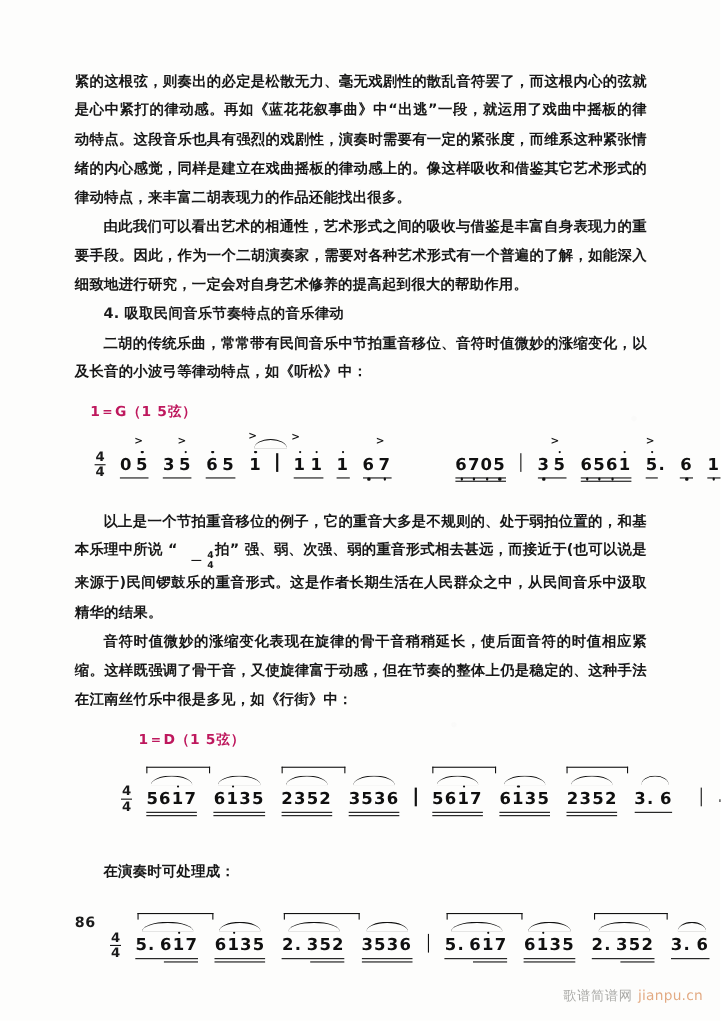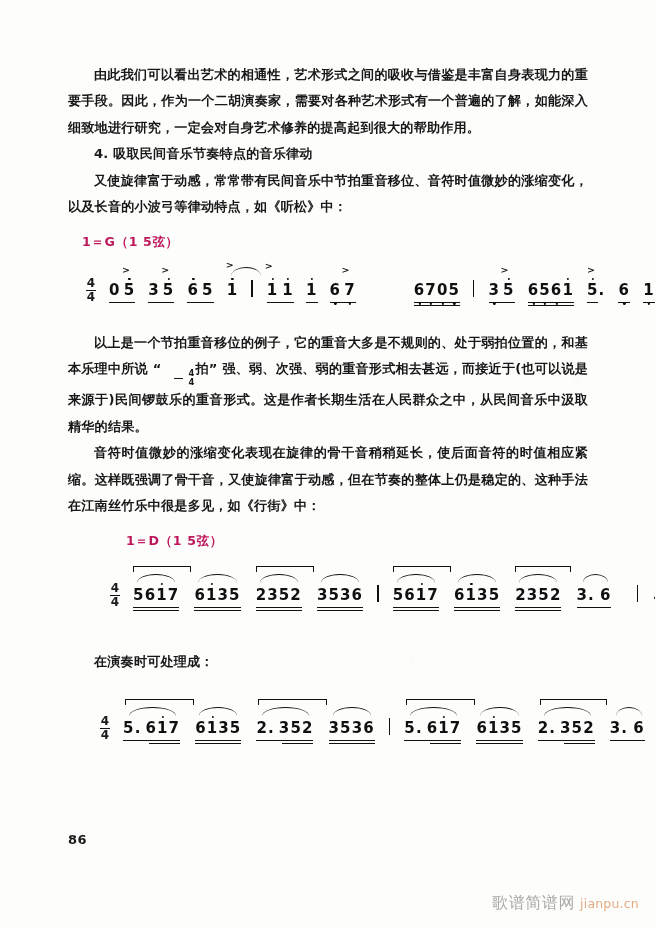--- a/index.html
+++ b/index.html
@@ -226,43 +226,44 @@
   .watermark {
     position: absolute;
     right: 16px;
     bottom: 14px;
     display: flex;
     align-items: baseline;
     gap: 5px;
     opacity: 0.72;
   }
   .watermark .wm-cn {
-    font-size: 16px;
+    font-size: 12px;
     color: #8a8a86;
     letter-spacing: 0.6px;
   }
   .watermark .wm-en {
     font-size: 12.5px;
     color: #d98b55;
     letter-spacing: 0.2px;
   }
 </style>
 </head>
 <body>
 
 <div class="page">
 
   <div class="content">
 
+    <p class="body-text">紧的这根弦，则奏出的必定是松散无力、毫无戏剧性的散乱音符罢了，而这根内心的弦就是心中紧打的律动感。再如《蓝花花叙事曲》中“出逃”一段，就运用了戏曲中摇板的律动特点。这段音乐也具有强烈的戏剧性，演奏时需要有一定的紧张度，而维系这种紧张情绪的内心感觉，同样是建立在戏曲摇板的律动感上的。像这样吸收和借鉴其它艺术形式的律动特点，来丰富二胡表现力的作品还能找出很多。</p>
 
     <p class="body-text indent">由此我们可以看出艺术的相通性，艺术形式之间的吸收与借鉴是丰富自身表现力的重要手段。因此，作为一个二胡演奏家，需要对各种艺术形式有一个普遍的了解，如能深入细致地进行研究，一定会对自身艺术修养的提高起到很大的帮助作用。</p>
 
     <h4 class="sub-head">4. 吸取民间音乐节奏特点的音乐律动</h4>
 
-    <p class="body-text indent">又使旋律富于动感，常常带有民间音乐中节拍重音移位、音符时值微妙的涨缩变化，以及长音的小波弓等律动特点，如《听松》中：</p>
+    <p class="body-text indent">二胡的传统乐曲，常常带有民间音乐中节拍重音移位、音符时值微妙的涨缩变化，以及长音的小波弓等律动特点，如《听松》中：</p>
 
     <div class="spacer-md"></div>
 
     <div style="margin-left:14px;">
       <p class="keysig">1＝G（1 5弦）</p>
 
       <div class="staff" style="margin-top:26px; margin-left:4px;">
         
         <span class="meter">
           <span>4</span>

